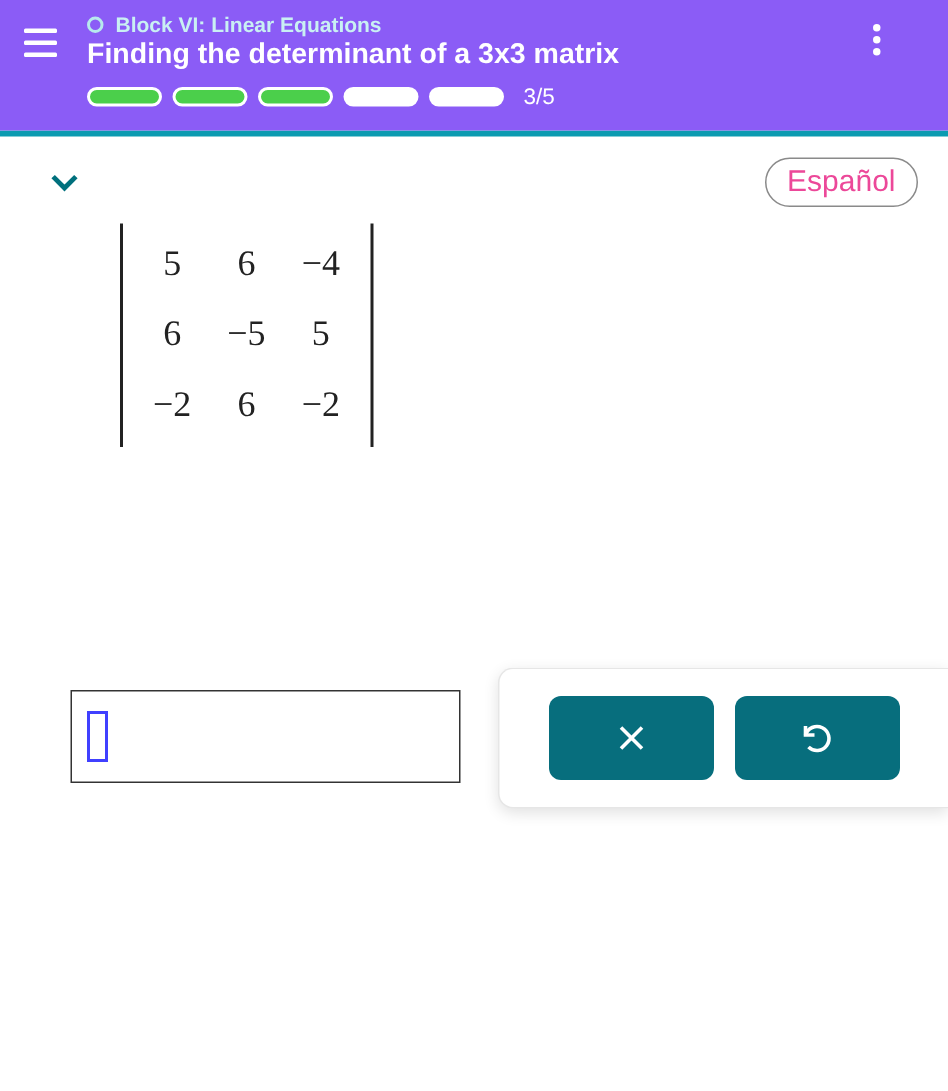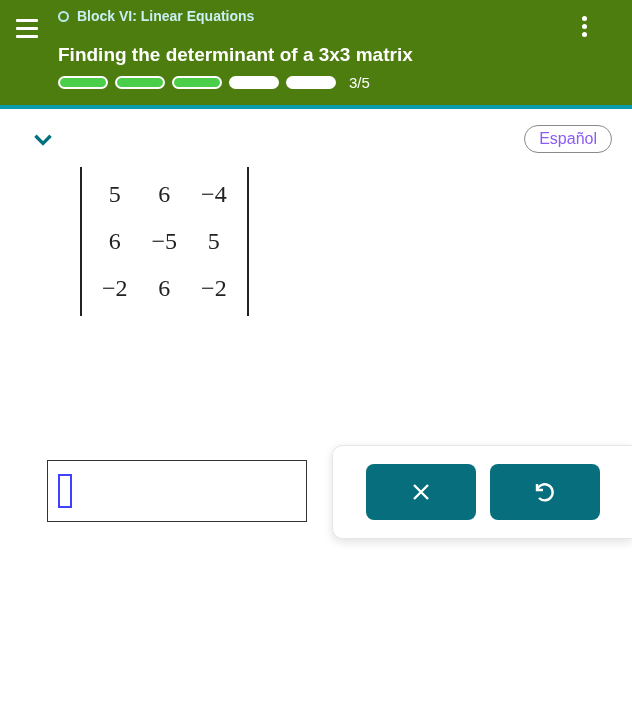--- a/index.html
+++ b/index.html
@@ -5,21 +5,21 @@
     * { box-sizing: border-box; margin: 0; padding: 0; }
     body {
       font-family: Arial, Helvetica, sans-serif;
       width: 632px;
       height: 727px;
       background: #fff;
       overflow: hidden;
       position: relative;
     }
     .header {
-      background: #4d7c0f;
+      background: #8b5cf6;
       color: #fff;
       padding: 8px 34px 14px 16px;
       position: relative;
     }
     .header-top {
       display: flex;
       align-items: flex-start;
       gap: 14px;
     }
     .menu-icon {
@@ -37,21 +37,21 @@
     .block-line {
       display: flex; align-items: center; gap: 8px;
       font-size: 14px; color: #c9f0f3; font-weight: 600;
     }
     .block-dot {
       width: 11px; height: 11px; border: 2px solid #b7e9ed;
       border-radius: 50%;
     }
     .page-title {
       font-size: 19px; font-weight: 700; color: #fff;
-      margin-top: 20px;
+      margin-top: 2px;
     }
     .more-icon {
       width: 28px; height: 28px; display: flex; flex-direction: column;
       align-items: center; justify-content: center; gap: 3px;
       cursor: pointer; flex-shrink: 0; margin-top: 4px;
     }
     .more-icon span {
       width: 5px; height: 5px; background: #fff; border-radius: 50%;
     }
     .progress-row {
@@ -70,21 +70,21 @@
     .content { padding: 12px 20px 0 20px; position: relative; }
     .top-row { display: flex; align-items: center; justify-content: space-between; margin-bottom: 8px; }
     .chevron {
       width: 46px; height: 36px;
       display: flex; align-items: center; justify-content: center;
       cursor: pointer;
     }
     .chevron svg path { stroke: #00707d; stroke-width: 3; fill: none; }
     .lang-pill {
       border: 1.5px solid #8a8a8a; border-radius: 20px;
-      padding: 4px 14px; font-size: 16px; color: #8b5cf6;
+      padding: 4px 14px; font-size: 20px; color: #ec4899;
       cursor: pointer; background: #fff;
     }
 
     .question {
       font-size: 28px; color: #222; line-height: 1.3;
       margin-bottom: 16px;
     }
     .question .linkword {
       color: #0b7f8c;
       border-bottom: 1px dotted #0b7f8c;

